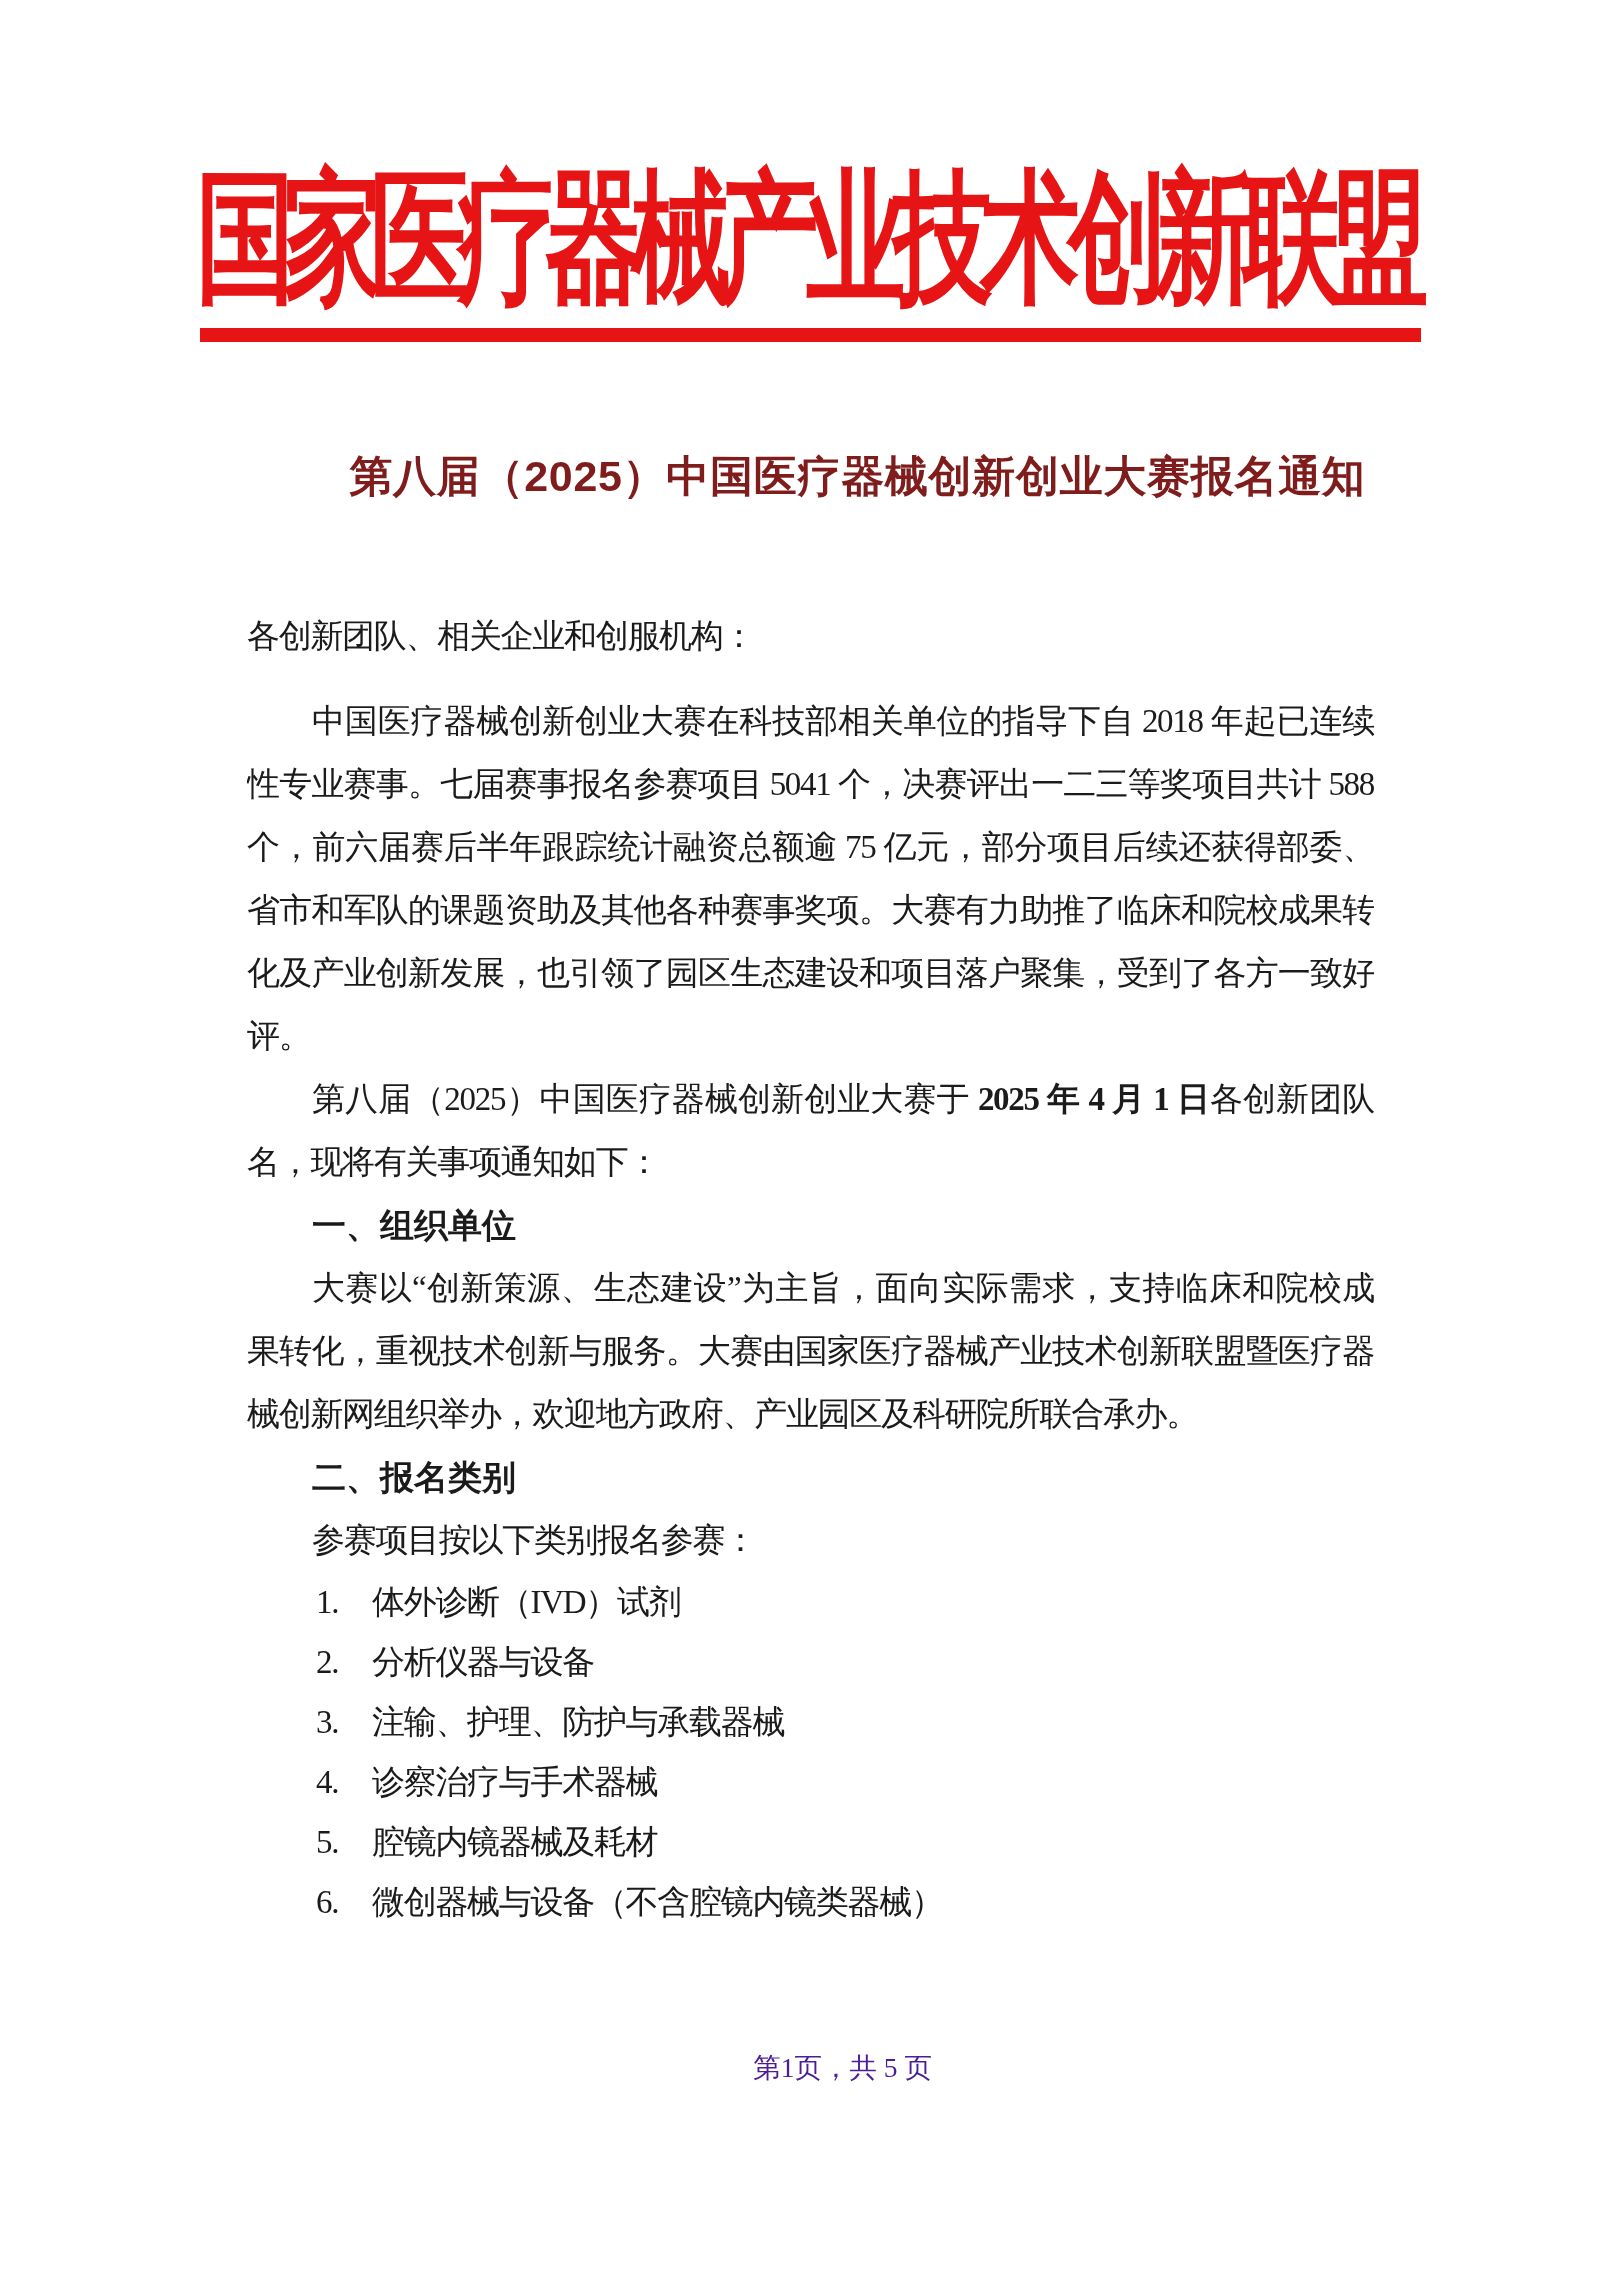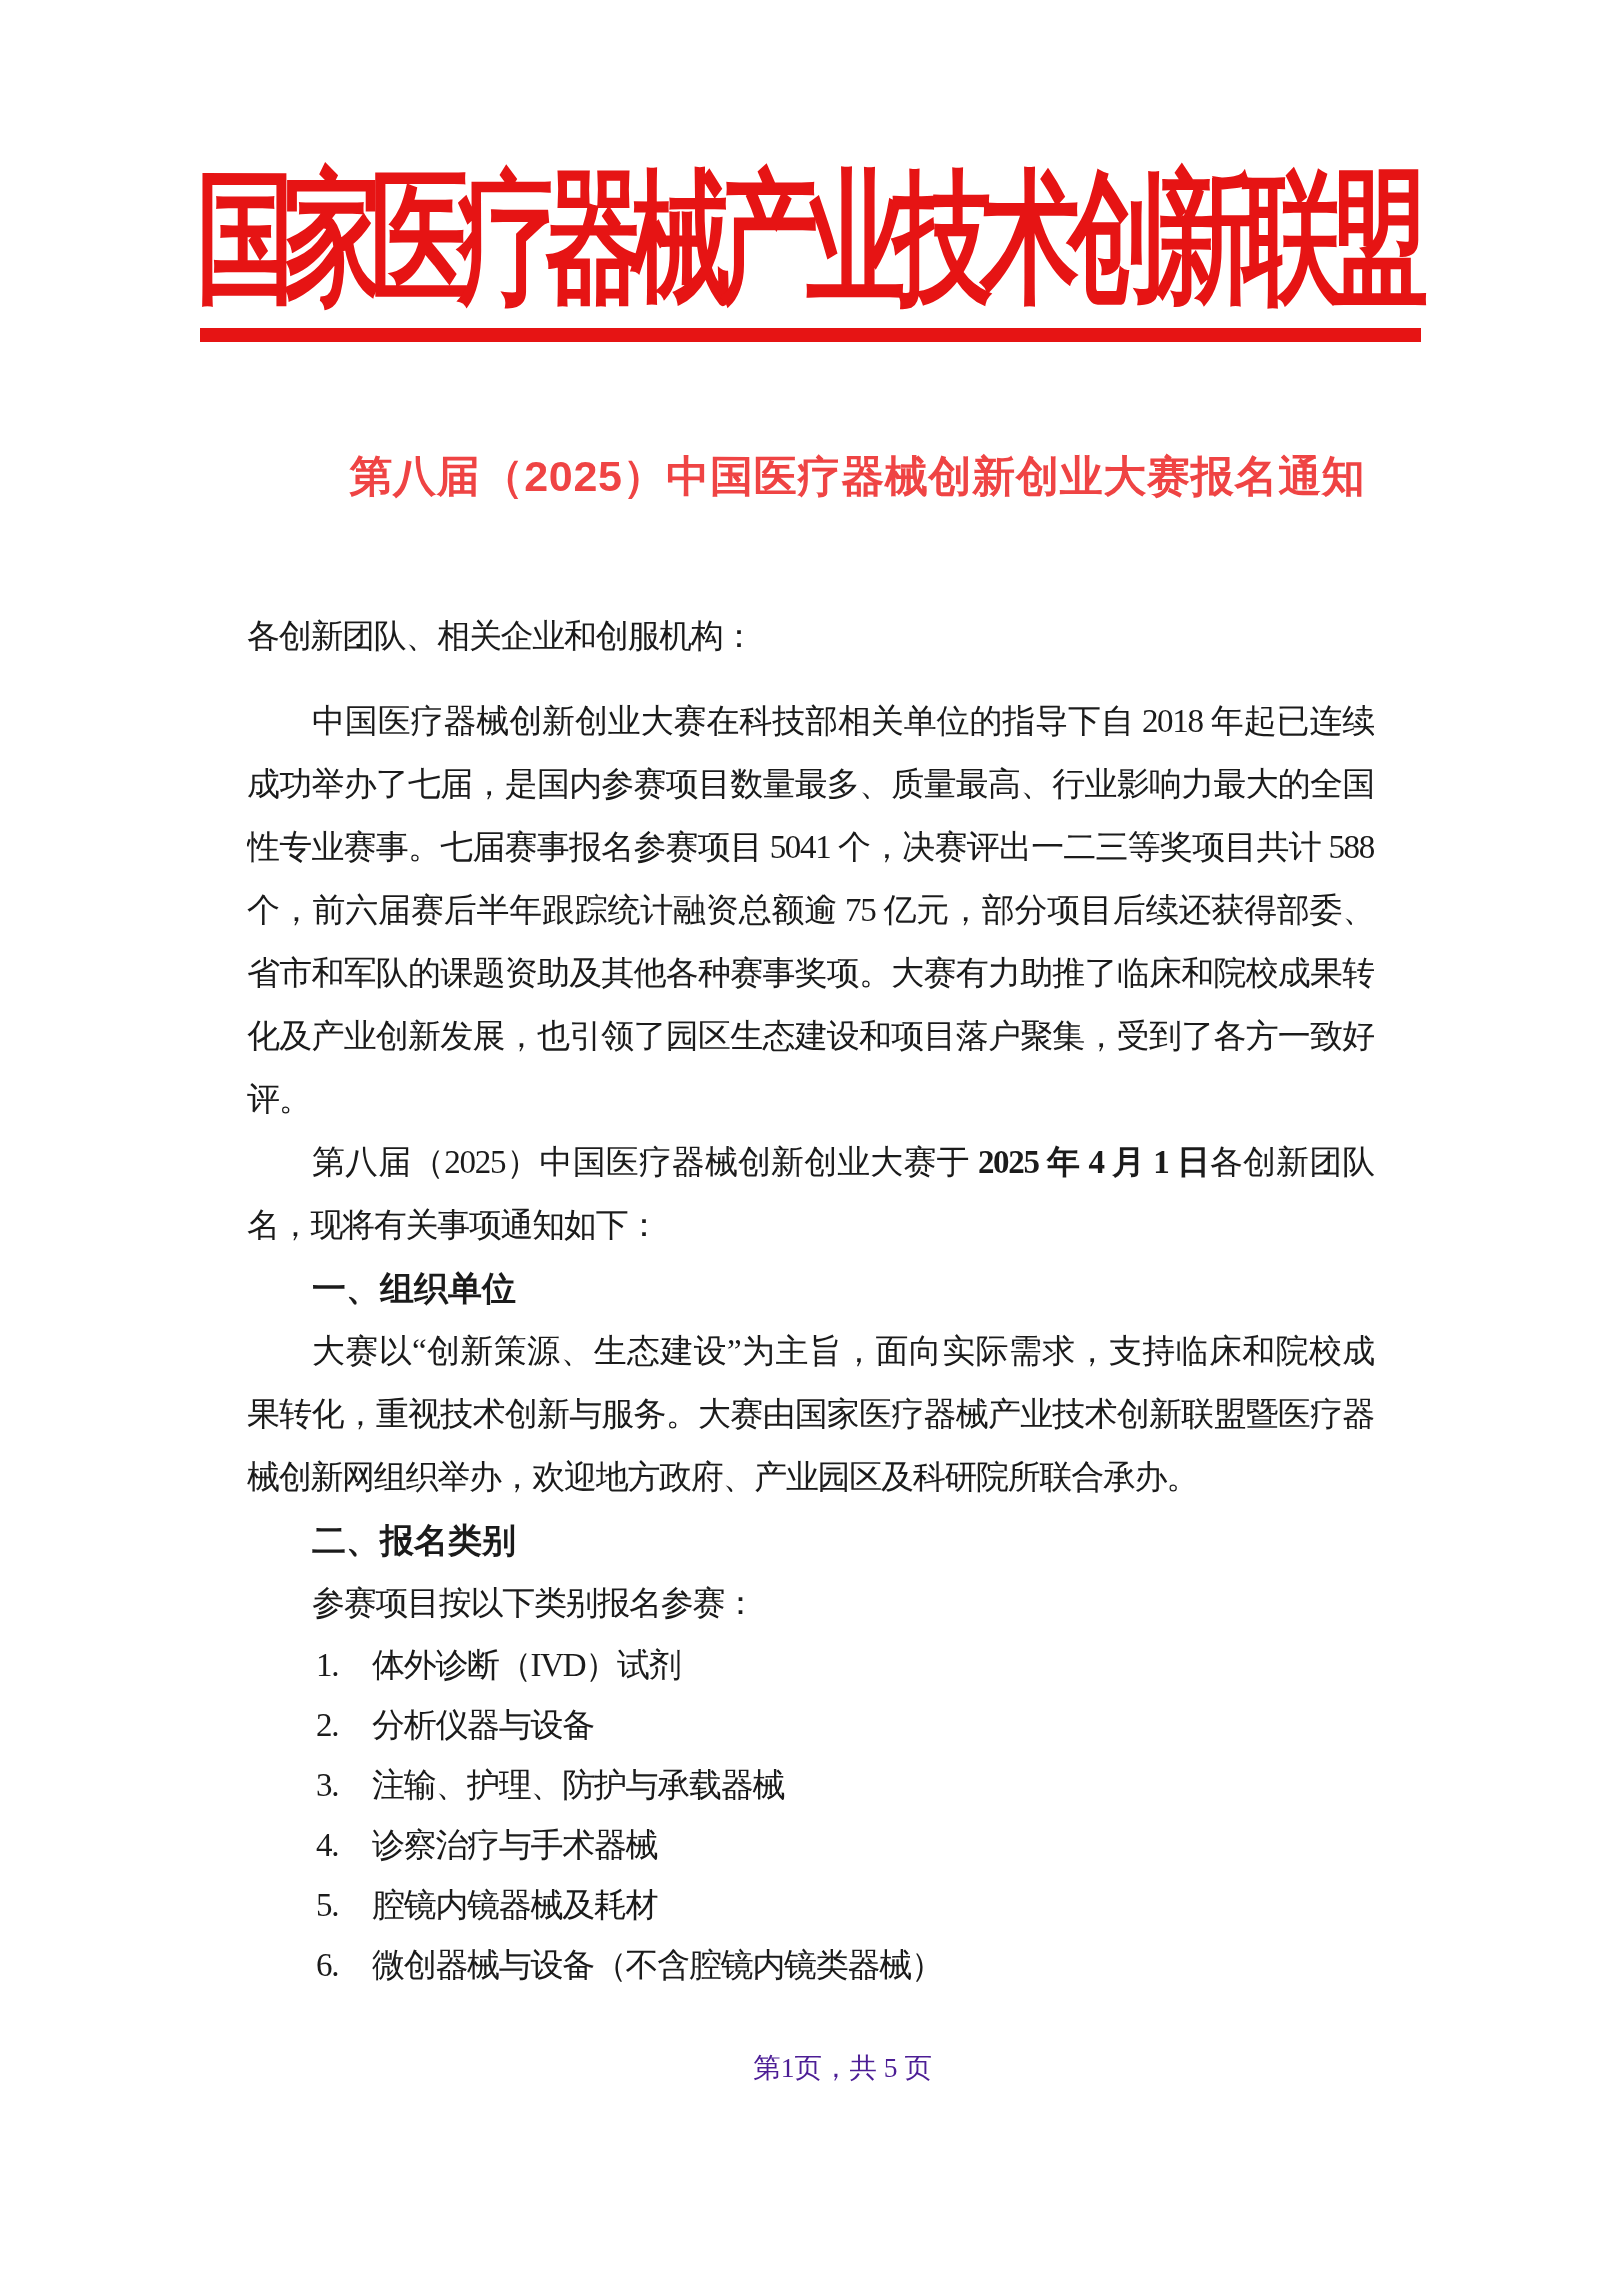--- a/index.html
+++ b/index.html
@@ -17,21 +17,21 @@
   }
   .letterhead-rule {
     position:absolute; left:200px; top:328px; width:1221px; height:13.7px;
   }
   
   .doc-title {
     position:absolute; left:0; top:450px; width:100%; margin:0;
     box-sizing:border-box; padding-left:92px;
     text-align:center; font-family:"Liberation Sans","DejaVu Sans",sans-serif;
     font-weight:bold; font-size:43px; line-height:52px; letter-spacing:0.7px;
-    color:#ef4444; white-space:nowrap;
+    color:#7f1d1d; white-space:nowrap;
   }
   
   .doc-body {
     position:absolute; left:247px; top:605px; width:1127px;
     color:#1b1b1b;
   }
   .line {
     font-size:33px; line-height:63px; height:63px;
     letter-spacing:-1.3px; overflow:hidden;
   }
@@ -56,21 +56,20 @@
 </head>
 <body>
 
 <div class="page">
   <div class="letterhead" style="color: rgb(230, 20, 20);">国家医疗器械产业技术创新联盟</div>
   <div class="letterhead-rule" style="background: rgb(230, 20, 20);"></div>
   <h1 class="doc-title">第八届（2025）中国医疗器械创新创业大赛报名通知</h1>
   <div class="doc-body">
       <div class="line g"><span>各创新团队、相关企业和创服机构：</span></div>
       <div class="line j ind"><span>中国医疗器械创新创业大赛在科技部相关单位的指导下自 2018 年起已连续</span></div>
-      <div class="line j"><span>成功举办了七届，是国内参赛项目数量最多、质量最高、行业影响力最大的全国</span></div>
       <div class="line j"><span>性专业赛事。七届赛事报名参赛项目 5041 个，决赛评出一二三等奖项目共计 588</span></div>
       <div class="line j"><span>个，前六届赛后半年跟踪统计融资总额逾 75 亿元，部分项目后续还获得部委、</span></div>
       <div class="line j"><span>省市和军队的课题资助及其他各种赛事奖项。大赛有力助推了临床和院校成果转</span></div>
       <div class="line j"><span>化及产业创新发展，也引领了园区生态建设和项目落户聚集，受到了各方一致好</span></div>
       <div class="line l"><span>评。</span></div>
       <div class="line j ind"><span>第八届（2025）中国医疗器械创新创业大赛于 </span><span class="b">2025 年 4 月 1 日</span><span>各创新团队</span></div>
       <div class="line l"><span>名，现将有关事项通知如下：</span></div>
       <div class="line h ind"><span>一、组织单位</span></div>
       <div class="line j ind"><span>大赛以“创新策源、生态建设”为主旨，面向实际需求，支持临床和院校成</span></div>
       <div class="line j"><span>果转化，重视技术创新与服务。大赛由国家医疗器械产业技术创新联盟暨医疗器</span></div>

